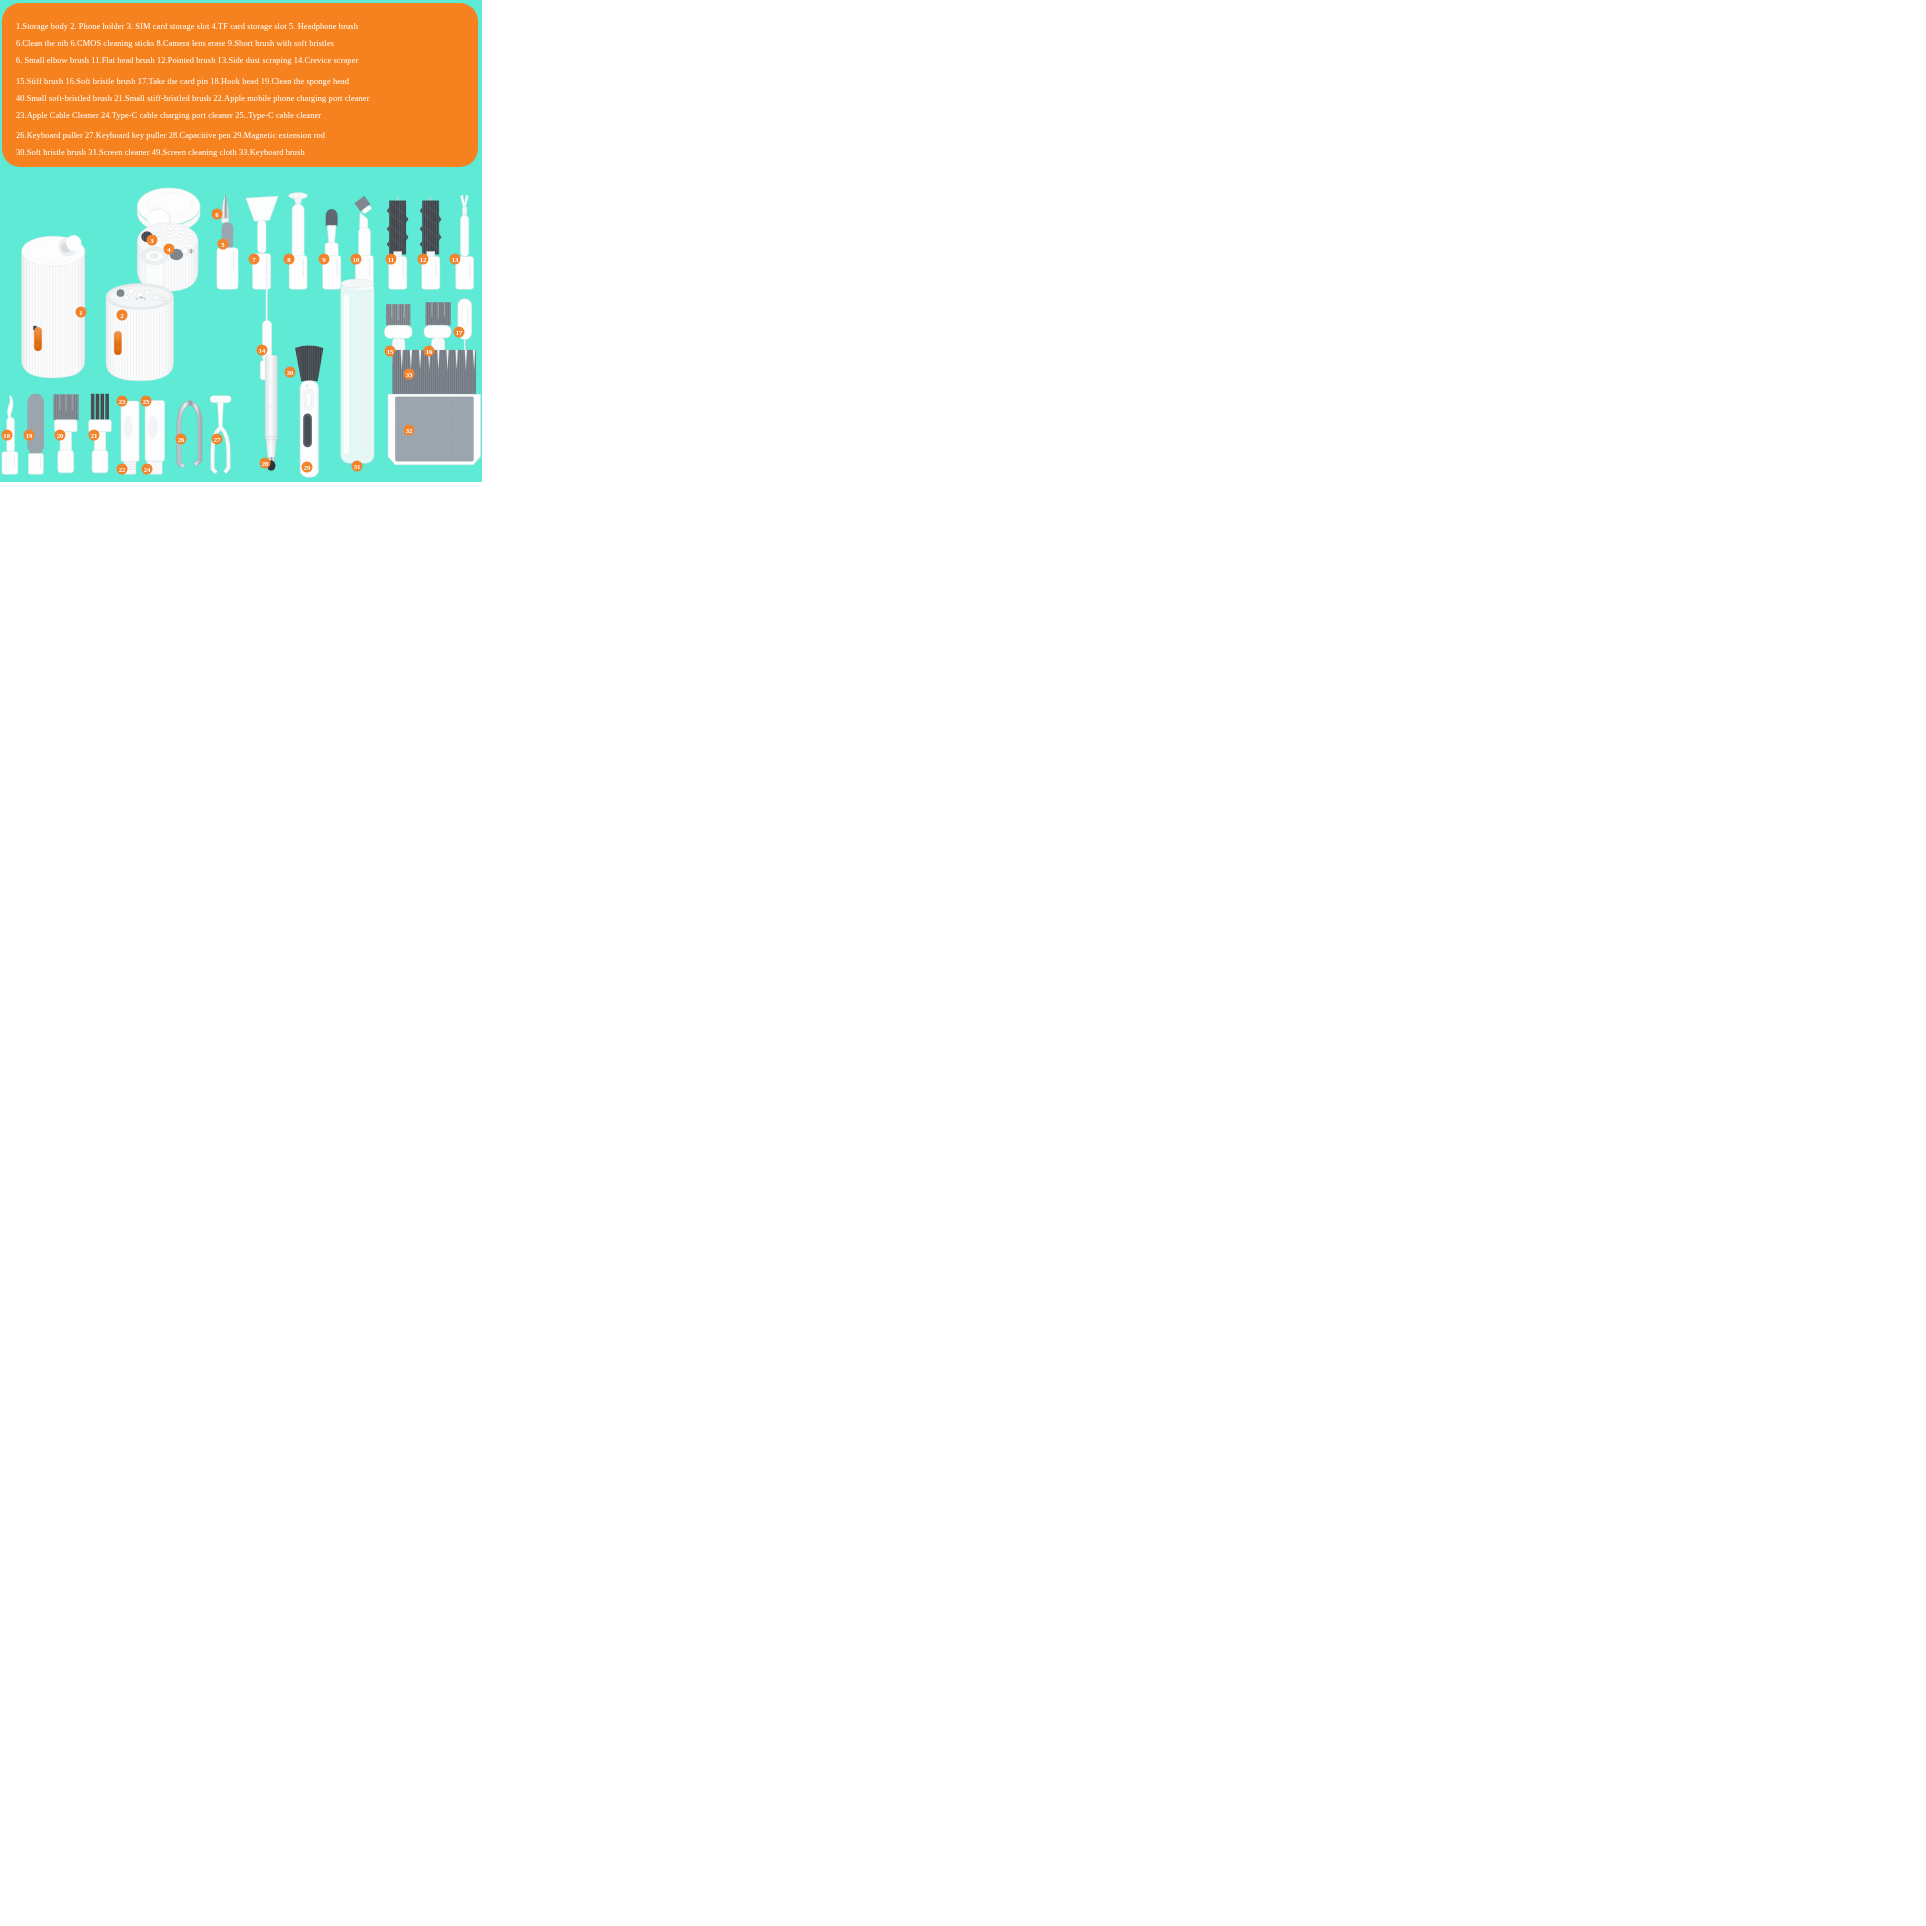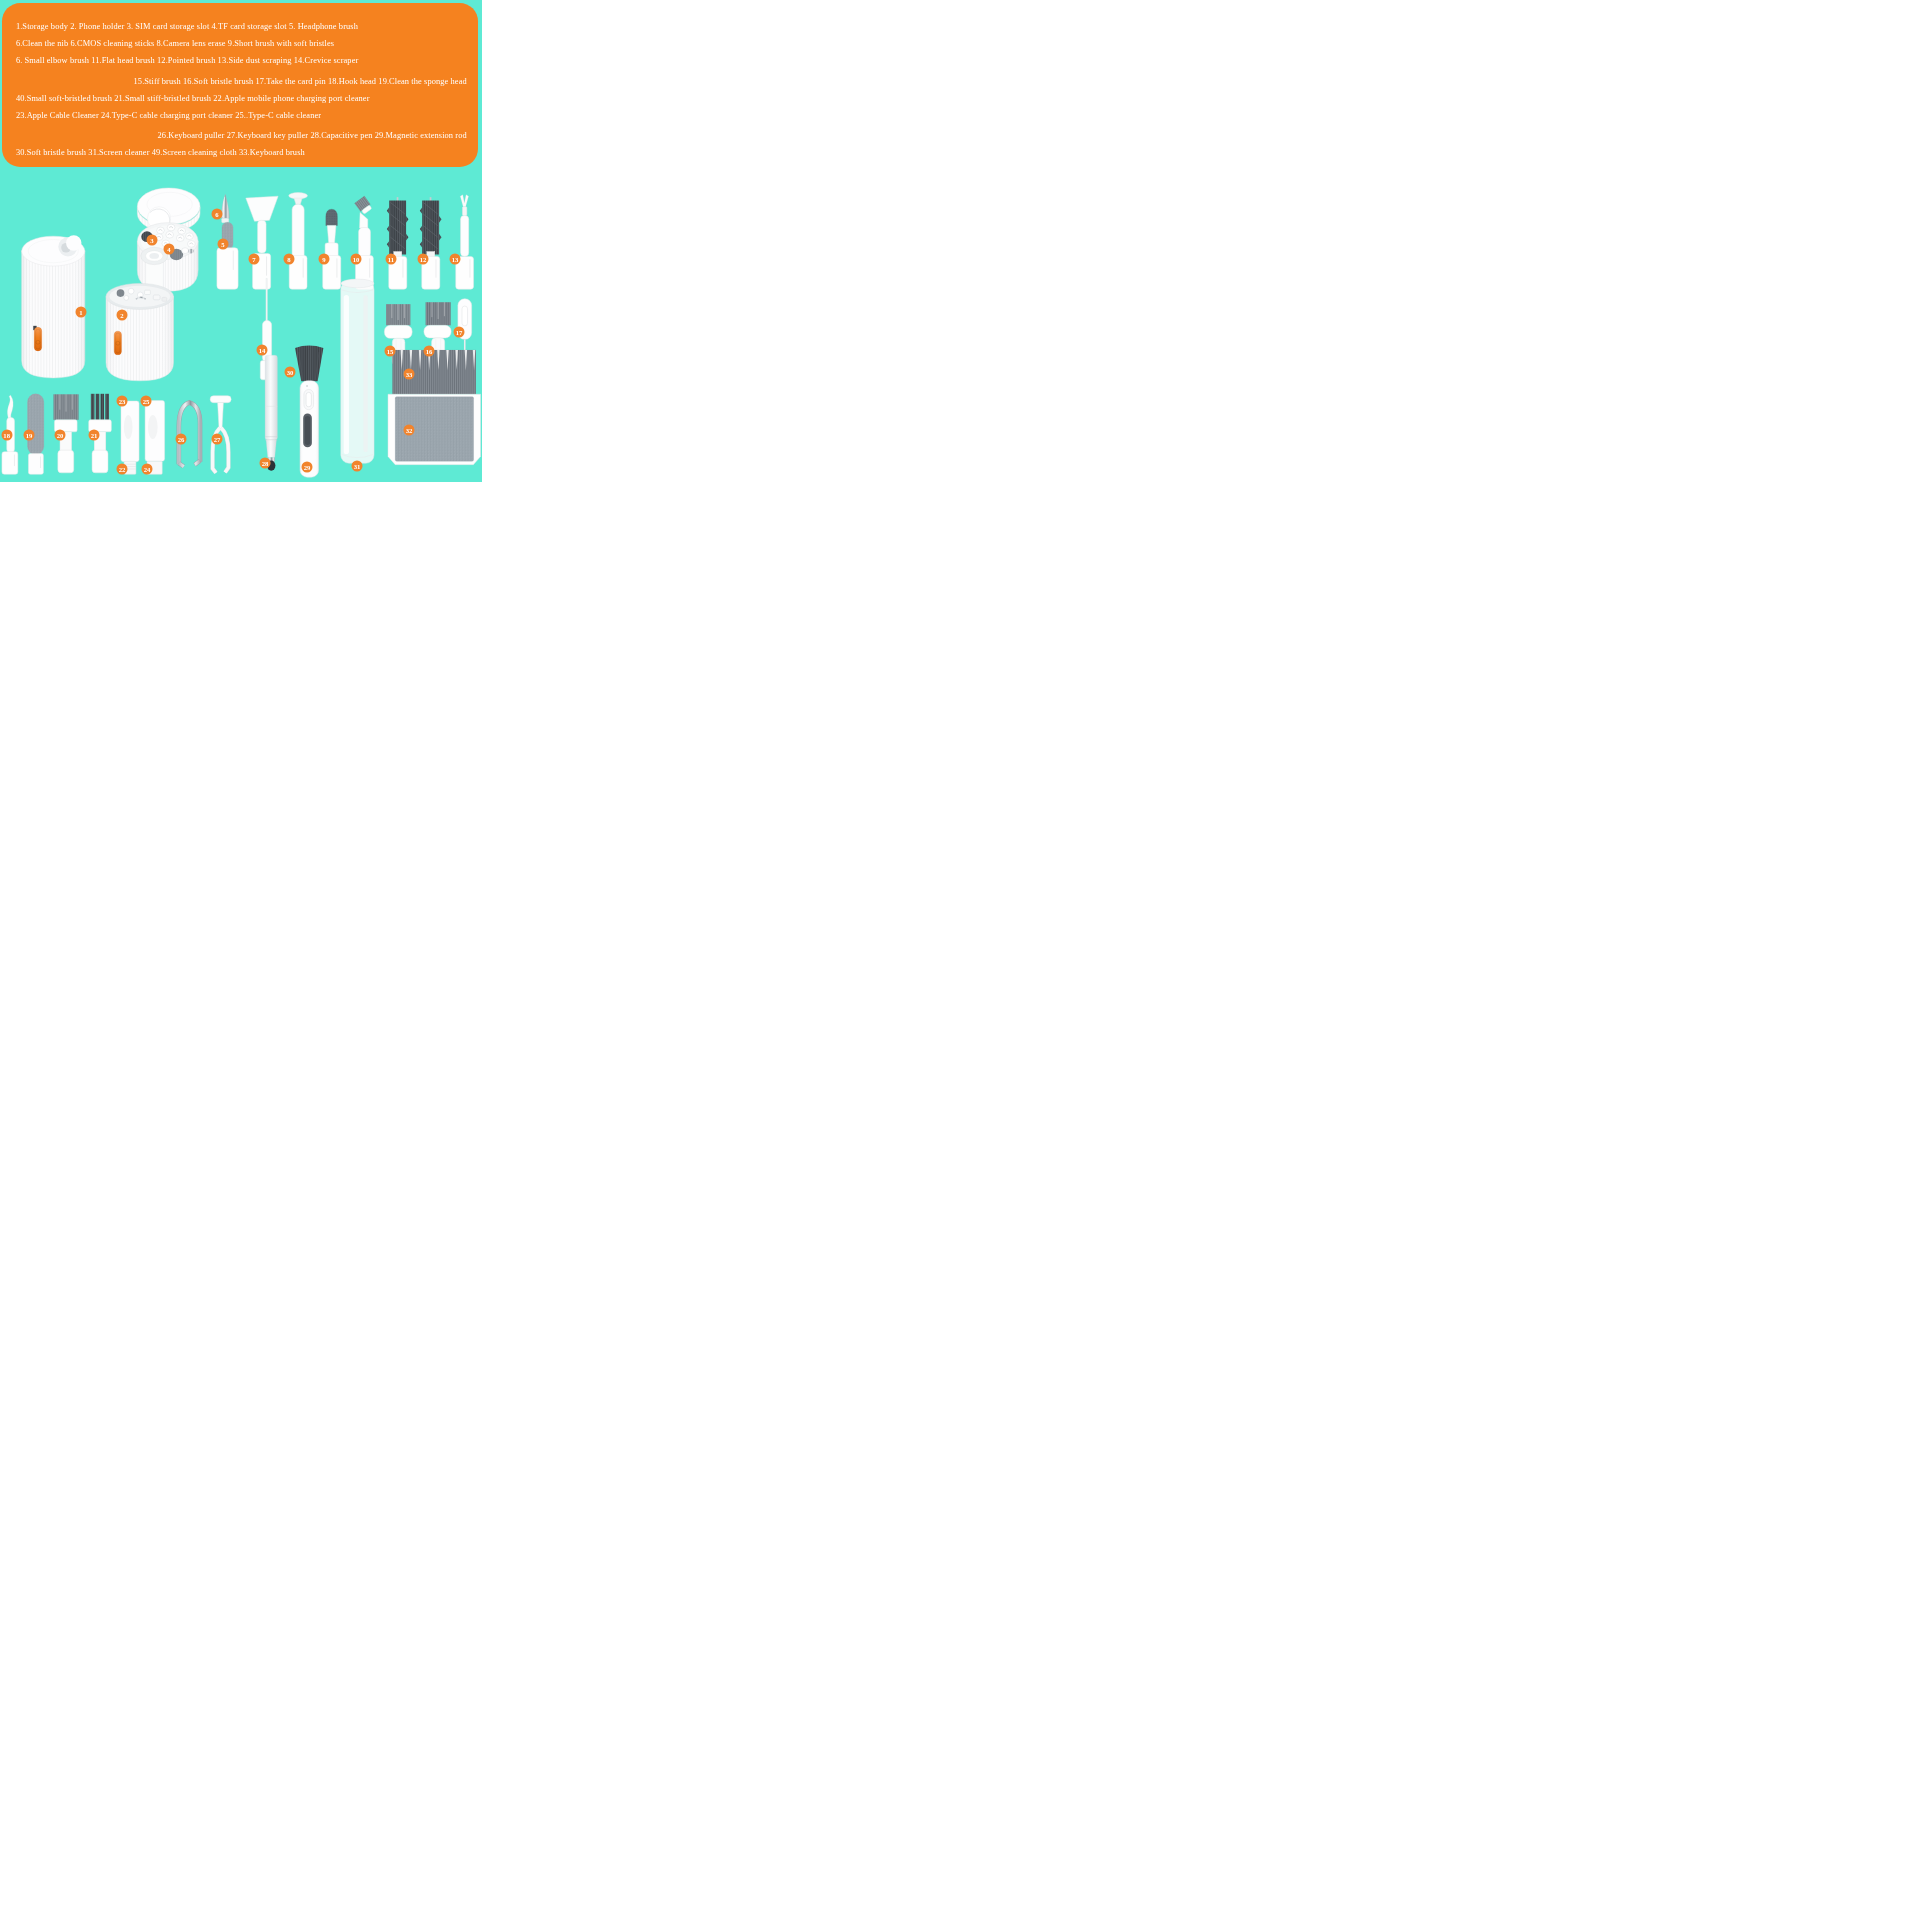--- a/index.html
+++ b/index.html
@@ -5,21 +5,21 @@
   html,body{margin:0;padding:0;background:#fff;}
   .canvas{position:relative;width:482px;height:482px;background:#5eead4;overflow:hidden;
           font-family:Liberation Serif, serif;}
   .art{position:absolute;left:0;top:0;width:482px;height:482px;}
   .banner{position:absolute;left:2.4px;top:3.4px;width:476px;height:164px;
           background:var(--banner-bg,#F5821F);border-radius:18.3px;
           color:var(--banner-fg,#fff);box-sizing:border-box;
           padding:15px 11.6px 0 13.5px;z-index:3;}
   .bline{font-size:8.4px;line-height:17px;white-space:nowrap;letter-spacing:0.1px;
          font-weight:400;}
-  .bline:nth-child(4),.bline:nth-child(7){margin-top:3.4px;text-align:right;}
+  .bline:nth-child(4),.bline:nth-child(7){margin-top:3.4px;}
   .badge{position:absolute;z-index:5;min-width:11px;height:11px;box-sizing:border-box;
          padding:0 1.9px;border-radius:5.8px;background:var(--badge-bg,#F1842D);
          color:var(--badge-fg,#fff);font-size:6.7px;font-weight:bold;
          display:flex;align-items:center;justify-content:center;
          transform:translate(-50%,-50%);}
 </style>
 </head>
 <body>
 
 <div class="canvas">

